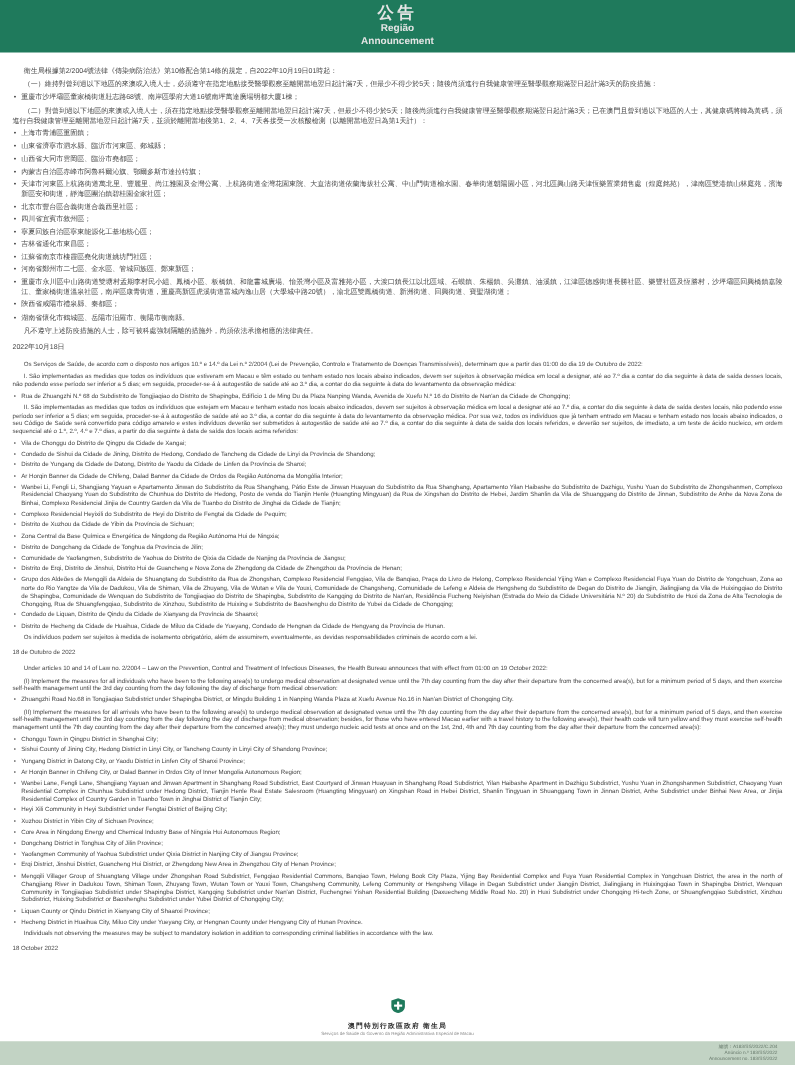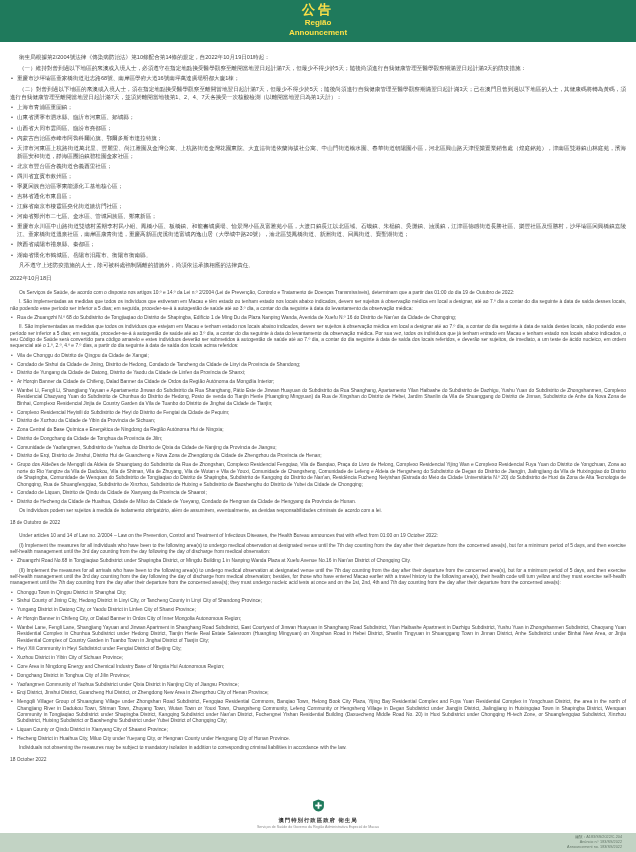--- a/index.html
+++ b/index.html
@@ -1,21 +1,21 @@
 <!DOCTYPE html>
 <html><head>
 <meta charset="utf-8">
 <style>
   html,body{margin:0;padding:0;background:#ffffff;}
   .page{
     position:relative;width:636px;height:852px;overflow:hidden;background:#ffffff;
     font-family:"Liberation Sans","DejaVu Sans",sans-serif;
   }
   
-  .banner{background:#1f7a5c;color:#fde047;text-align:center;padding:3px 0 5px 0;}
+  .banner{background:#1f7a5c;color:#e5e5e5;text-align:center;padding:3px 0 5px 0;}
   .banner .t-zh{font-size:13px;font-weight:bold;letter-spacing:3px;line-height:1.15;}
   .banner .t-pt{font-size:8px;font-weight:bold;line-height:1.2;}
   .banner .t-en{font-size:8px;font-weight:bold;line-height:1.2;}
   
   main{padding:9px 10px 0 10px;}
   section{margin-bottom:7px;}
   .para,.bullet,.date{color:#474747;text-align:justify;}
   .lang-zh{font-size:5.6px;line-height:1.4;}
   .lang-pt,.lang-en{font-size:4.9px;line-height:1.32;}
   .para{margin:2.8px 0;text-indent:9px;}

